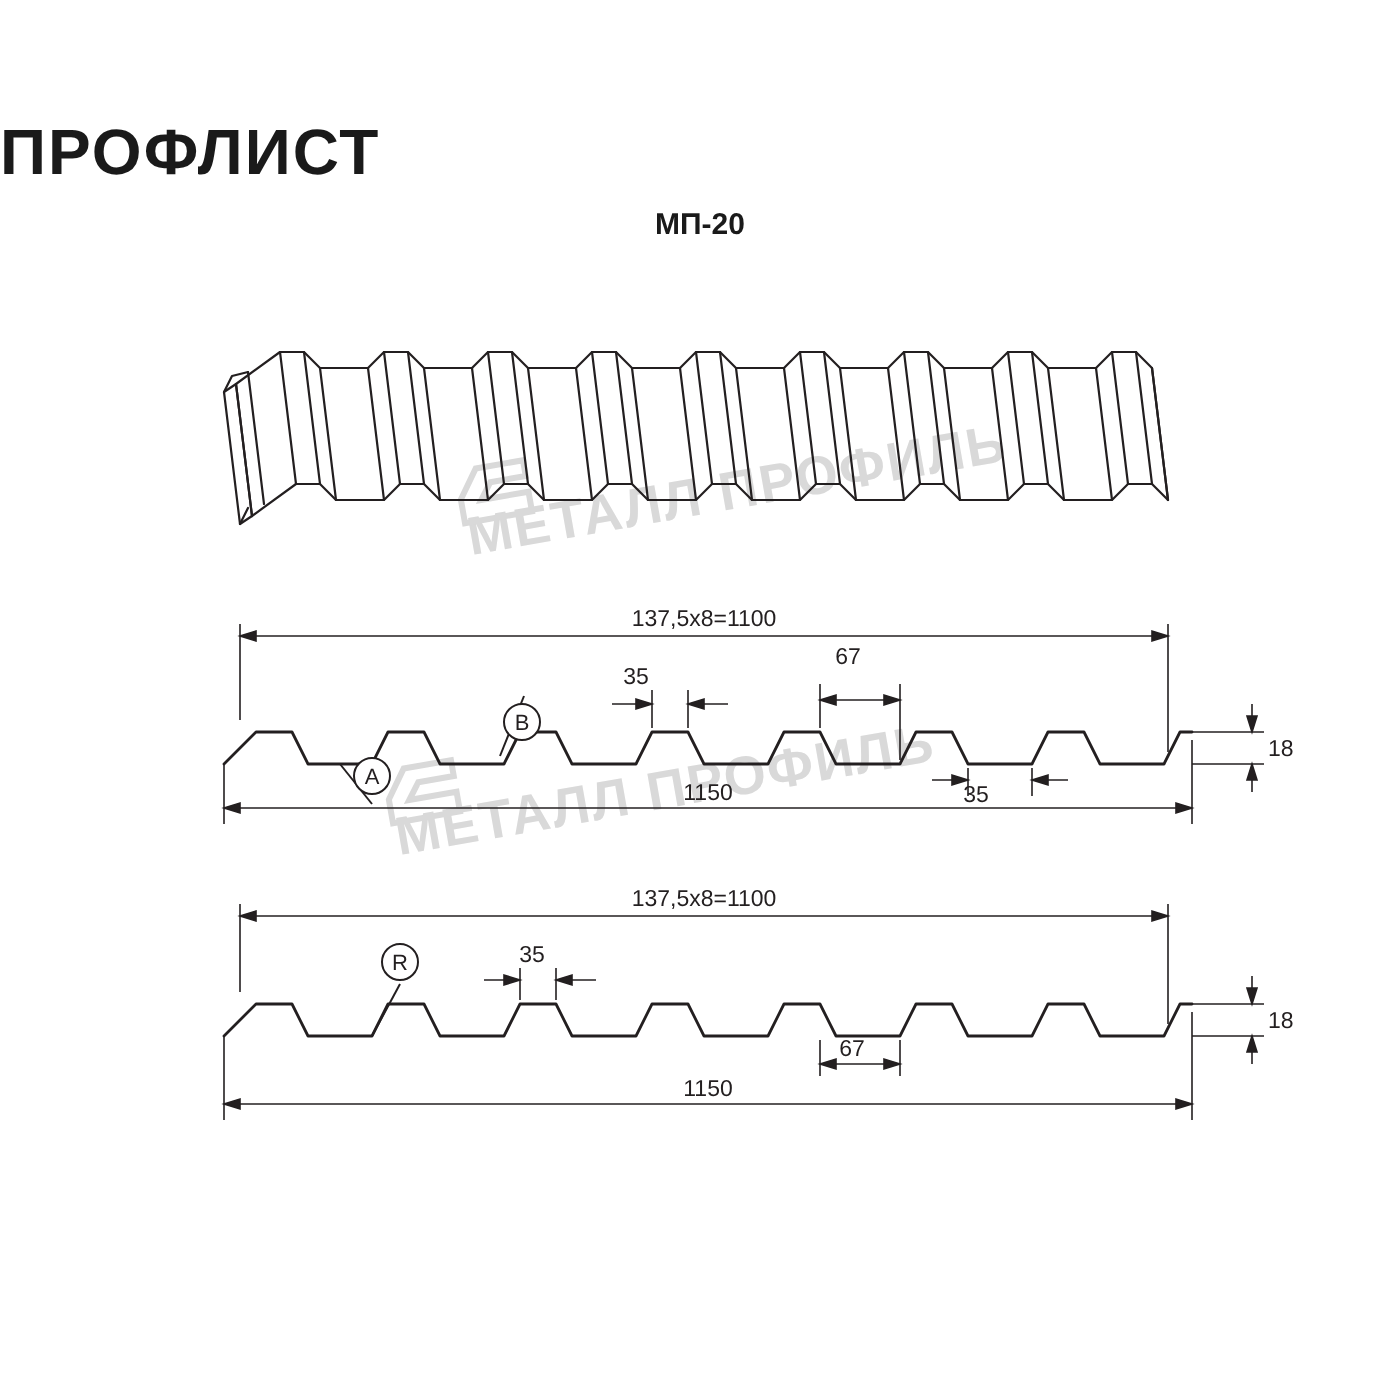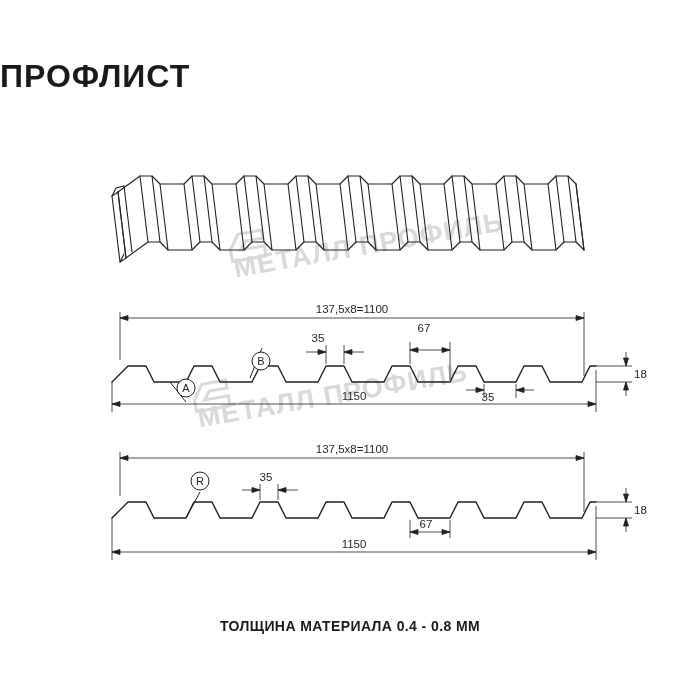--- a/index.html
+++ b/index.html
@@ -87,20 +87,21 @@
     font-family: "Liberation Sans", sans-serif;
     fill: #231f20;
   }
 </style>
 </head>
 <body>
 
 <div class="page">
 
   <div class="title">ПРОФЛИСТ</div>
+  <div class="subtitle">МП-20</div>
 
   <div class="wm wm-1">МЕТАЛЛ ПРОФИЛЬ</div>
   <div class="wm wm-2">МЕТАЛЛ ПРОФИЛЬ</div>
 
   <svg class="stage" width="700" height="700" viewBox="0 0 700 700">
 
     <g opacity="1" transform="translate(228,236) rotate(-10)">
       <path d="M0 14 L10 0 L34 0 L34 8 L16 8 L10 16 L34 16 L34 26 L0 26 Z" fill="none" stroke="#d9d9d9" stroke-width="3"></path>
     </g>
     <g transform="translate(192,386) rotate(-10)">
@@ -307,14 +308,13 @@
 
       <g stroke="#231f20" stroke-width="1" fill="none">
         <line x1="186" y1="518" x2="200" y2="492"></line>
         <circle cx="200" cy="481" r="9" fill="#ffffff" stroke="#231f20"></circle>
       </g>
       <text x="200" y="485" font-size="11" text-anchor="middle">R</text>
     </g>
 
   </svg>
 
-  <div class="footer-note">ТОЛЩИНА МАТЕРИАЛА 0.4 - 0.8 ММ</div>
 </div>
 
 </body></html>

